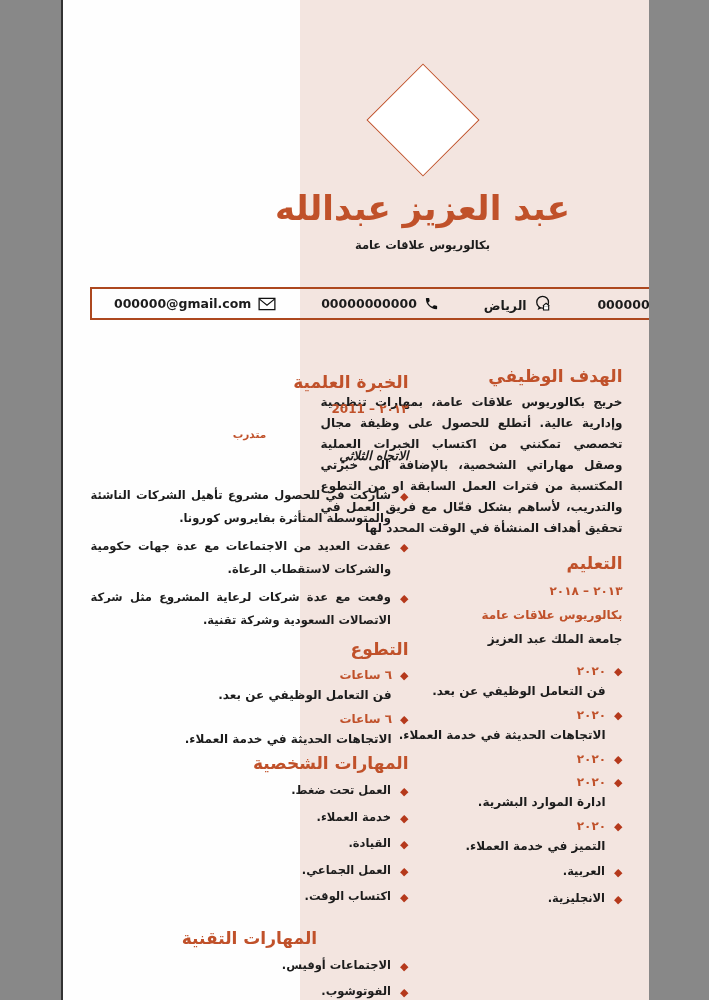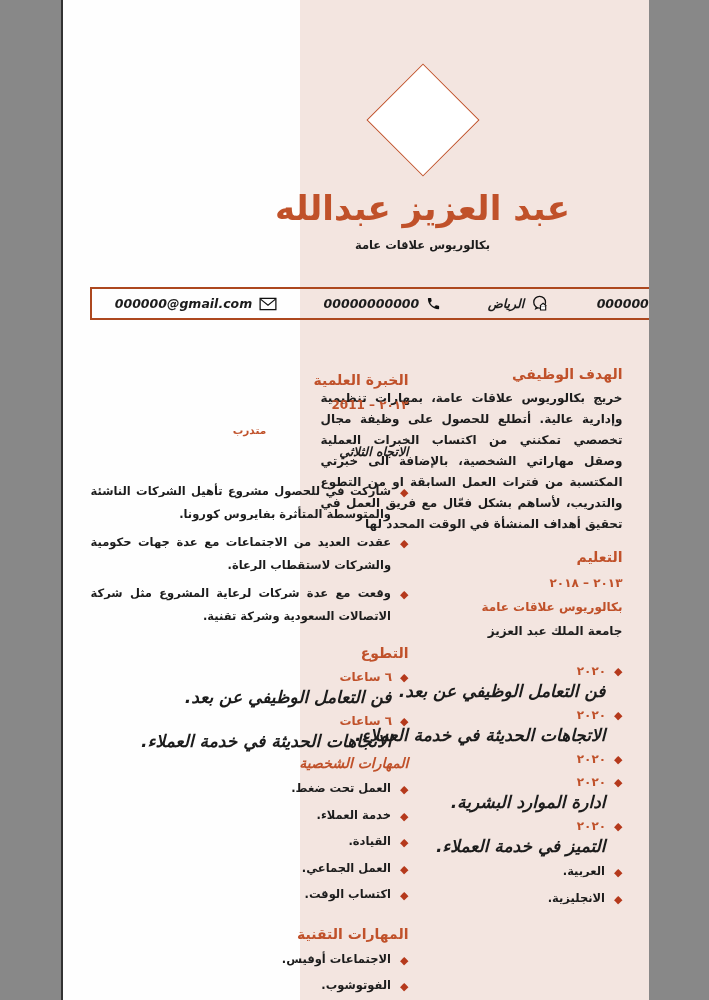--- a/index.html
+++ b/index.html
@@ -29,56 +29,56 @@
   }
   .subtitle{
     position:absolute;left:160px;top:238px;width:400px;text-align:center;
     font-size:11.5px;font-weight:bold;color:var(--text);direction:rtl;
   }
   .contact-bar{
     position:absolute;left:27px;top:287px;width:655px;height:33px;
     border:2px solid var(--bar_border);
     display:flex;direction:rtl;justify-content:space-around;align-items:center;
   }
-  .contact-item{display:flex;direction:rtl;align-items:center;gap:7px;font-size:12.5px;font-weight:bold;font-style:italic;}
+  .contact-item{display:flex;direction:rtl;align-items:flex-end;gap:7px;font-size:12.5px;font-weight:bold;}
   .contact-item .ltr{direction:ltr;unicode-bidi:embed;}
   .icon{display:inline-flex;align-items:center;justify-content:center;}
 
   .col{position:absolute;direction:rtl;text-align:right;}
   .col-right{top:366px;right:26px;width:302px;}
   .col-left{top:372px;left:28px;width:318px;}
 
-  h2.section{font-size:14px;font-weight:bold;color:var(--accent);margin-bottom:6px;}
+  h2.section{font-size:17px;font-weight:bold;color:var(--accent);margin-bottom:6px;}
   .objective-text{font-size:12px;line-height:21px;font-weight:bold;text-align:justify;margin-bottom:14px;}
 
   .edu-line{font-size:12px;line-height:24px;font-weight:bold;}
   .edu-period{color:var(--accent);}
   .edu-degree{color:var(--accent);}
-  .edu-block{margin-bottom:18px;text-align:right;}
+  .edu-block{margin-bottom:10px;text-align:right;}
 
   .courses{margin-top:6px;}
   .entry{margin-bottom:3px;}
   .entry-year{display:flex;direction:rtl;align-items:center;gap:8px;color:var(--accent);font-weight:bold;font-size:12px;line-height:20px;}
-  .entry-name{font-size:17px;font-weight:bold;line-height:21px;padding-right:17px;font-style:italic;}
+  .entry-name{font-size:12px;font-weight:bold;line-height:21px;padding-right:17px;}
 
   .dmd{color:var(--bullet);font-size:11px;line-height:1;flex:0 0 auto;}
 
   .blist{list-style:none;}
   .blist li{display:flex;direction:rtl;gap:9px;margin-bottom:4px;align-items:baseline;}
   .blist li .dmd{position:relative;top:1px;}
   .blist li p{flex:1;font-size:11.5px;font-weight:bold;line-height:22.5px;}
   .blist.justify li p{text-align:justify;}
 
   .exp-period{color:var(--accent);font-weight:bold;font-size:12px;line-height:22px;}
   .exp-role{color:var(--accent);font-weight:bold;font-size:10.5px;line-height:20px;margin-top:4px;text-align:center;}
   .exp-org{font-weight:bold;font-size:12.5px;line-height:20px;margin-top:2px;font-style:italic;}
   .exp-bullets{margin-top:18px;}
   .exp-bullets li{margin-bottom:6px;}
 
-  .mt6{margin-top:18px;} .mt12{margin-top:12px;} .mt14{font-style:italic;} .mt20{margin-top:20px;}
+  .mt6{margin-top:8px;} .mt12{margin-top:12px;} .mt14{} .mt20{margin-top:20px;text-align:center;}
   .mb8{margin-bottom:8px;} .mb12{margin-bottom:12px;}
 </style>
 </head>
 <body>
 
 <div class="page">
   <div class="pink-panel"></div>
 
   <div class="diamond"></div>
 

